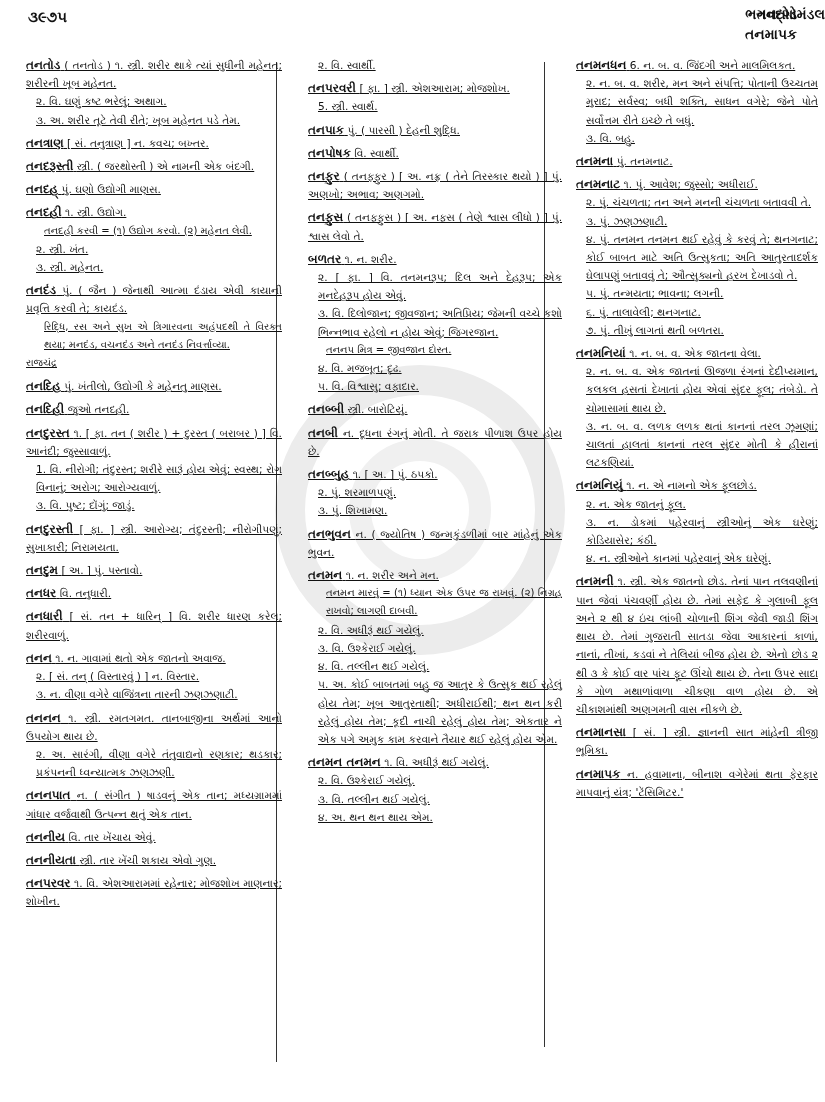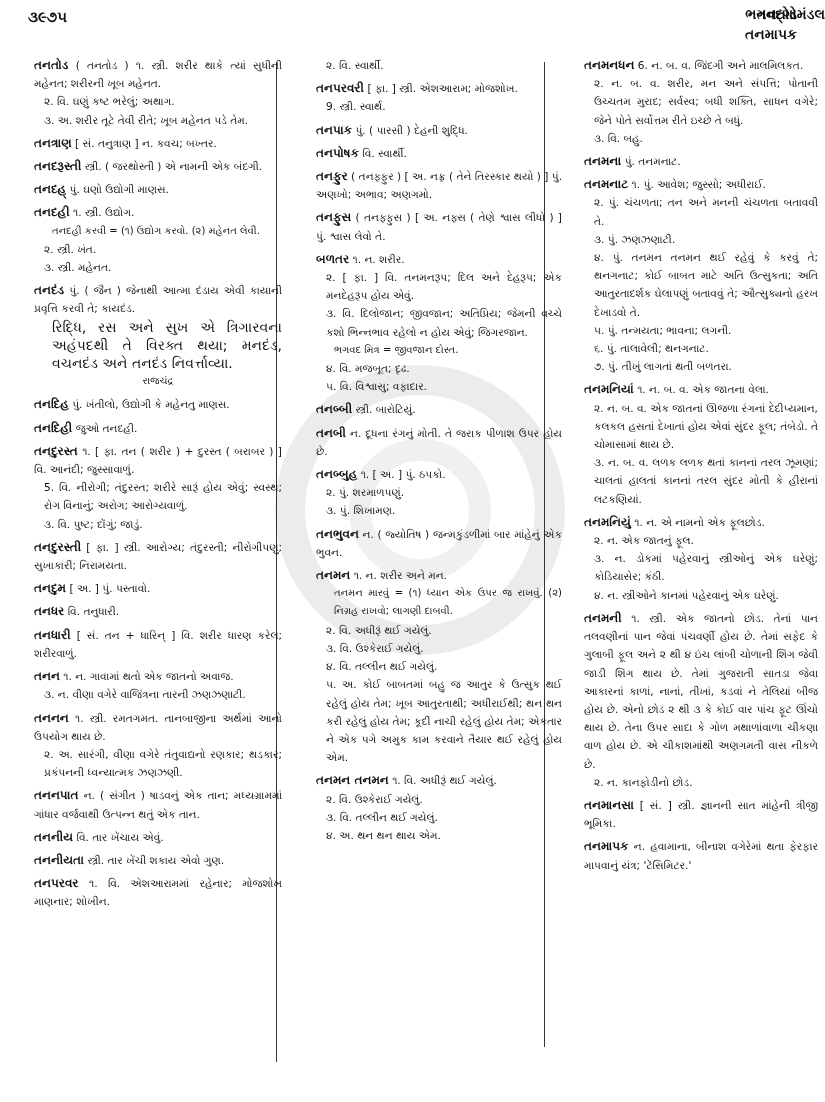--- a/index.html
+++ b/index.html
@@ -16,26 +16,26 @@
   .running-title { position: absolute; left: 0; width: 825px; top: 6px; text-align: right; font-size: 14px; font-weight: bold; }
   .guide { position: absolute; right: 28px; top: 4px; text-align: right; font-size: 14px; font-weight: bold; line-height: 20px; }
   .columns { position: absolute; top: 56px; left: 26px; width: 790px; height: 1000px; }
   .col { position: absolute; top: 0; font-size: 10.6px; line-height: 18.2px; }
   .col1 { left: 0; width: 256px; }
   .col2 { left: 282px; width: 254px; }
   .col3 { left: 550px; width: 242px; }
   .rule { position: absolute; width: 1px; background: #333; }
   .rule1 { left: 276px; top: 62px; height: 1000px; }
   .rule2 { left: 544px; top: 62px; height: 985px; }
-  .entry { margin: 0 0 5px 8px; text-align: justify; }
+  .entry { margin: 0 0 5px 0; text-align: justify; text-decoration: underline; }
   .hw { font-weight: bold; font-size: 12px; }
   .sense { padding-left: 10px; text-indent: 0; }
   .ex { padding-left: 18px; font-size: 10px; }
-  .quote { padding-left: 18px; font-size: 14px; }
-  .src { text-align: center; font-size: 10px; }
+  .quote { padding-left: 18px; font-size: 10px; }
+  .src { text-align: left; font-size: 10px; }
 </style>
 </head>
 <body>
 
 <svg class="watermark" viewBox="0 0 300 360">
   <circle cx="150" cy="180" r="130" fill="none" stroke="#ececec" stroke-width="30"></circle>
   <circle cx="150" cy="180" r="60" fill="none" stroke="#f0f0f0" stroke-width="22"></circle>
 </svg>
 
 <div class="header">
@@ -78,37 +78,38 @@
         <div class="src">રાજચંદ્ર</div>
       </div>
       <div class="entry">
         <div><span class="hw">તનદિહ</span> <span>પું. ખંતીલો, ઉદ્યોગી કે મહેનતુ માણસ.</span></div>
       </div>
       <div class="entry">
         <div><span class="hw">તનદિહી</span> <span>જુઓ તનદહી.</span></div>
       </div>
       <div class="entry">
         <div><span class="hw">તનદુરસ્ત</span> <span>૧. [ ફા. તન ( શરીર ) + દુરસ્ત ( બરાબર ) ] વિ. આનંદી; જુસ્સાવાળું.</span></div>
-        <div class="sense">5. વિ. નીરોગી; તંદુરસ્ત; શરીરે સારૂં હોય એવું; સ્વસ્થ; રોગ વિનાનું; અરોગ; આરોગ્યવાળું.</div>
+        <div class="sense">1. વિ. નીરોગી; તંદુરસ્ત; શરીરે સારૂં હોય એવું; સ્વસ્થ; રોગ વિનાનું; અરોગ; આરોગ્યવાળું.</div>
         <div class="sense">૩. વિ. પુષ્ટ; દોંગું; જાડું.</div>
       </div>
       <div class="entry">
         <div><span class="hw">તનદુરસ્તી</span> <span>[ ફા. ] સ્ત્રી. આરોગ્ય; તંદુરસ્તી; નીરોગીપણું; સુખાકારી; નિરામયતા.</span></div>
       </div>
       <div class="entry">
         <div><span class="hw">તનદુમ</span> <span>[ અ. ] પું. પસ્તાવો.</span></div>
       </div>
       <div class="entry">
         <div><span class="hw">તનધર</span> <span>વિ. તનુધારી.</span></div>
       </div>
       <div class="entry">
         <div><span class="hw">તનધારી</span> <span>[ સં. તન + ધારિન્ ] વિ. શરીર ધારણ કરેલ; શરીરવાળું.</span></div>
       </div>
       <div class="entry">
         <div><span class="hw">તનન</span> <span>૧. ન. ગાવામાં થતો એક જાતનો અવાજ.</span></div>
+        <div class="sense">૨. [ સં. તન્ ( વિસ્તારવું ) ] ન. વિસ્તાર.</div>
         <div class="sense">૩. ન. વીણા વગેરે વાજિંત્રના તારની ઝણઝણાટી.</div>
       </div>
       <div class="entry">
         <div><span class="hw">તનનન</span> <span>૧. સ્ત્રી. રમતગમત. તાનબાજીના અર્થમાં આનો ઉપયોગ થાય છે.</span></div>
         <div class="sense">૨. અ. સારંગી, વીણા વગેરે તંતુવાદ્યનો રણકાર; થડકાર; પ્રકંપનની ધ્વન્યાત્મક ઝણઝણી.</div>
       </div>
       <div class="entry">
         <div><span class="hw">તનનપાત</span> <span>ન. ( સંગીત ) ષાડવનું એક તાન; મધ્યગ્રામમાં ગાંધાર વર્જવાથી ઉત્પન્ન થતું એક તાન.</span></div>
       </div>
       <div class="entry">
@@ -120,39 +121,39 @@
       <div class="entry">
         <div><span class="hw">તનપરવર</span> <span>૧. વિ. એશઆરામમાં રહેનાર; મોજશોખ માણનાર; શોખીન.</span></div>
       </div>
     </div>
   <div class="col col2" id="col1">
       <div class="entry">
         <div class="sense">૨. વિ. સ્વાર્થી.</div>
       </div>
       <div class="entry">
         <div><span class="hw">તનપરવરી</span> <span>[ ફા. ] સ્ત્રી. એશઆરામ; મોજશોખ.</span></div>
-        <div class="sense">9. સ્ત્રી. સ્વાર્થ.</div>
+        <div class="sense">5. સ્ત્રી. સ્વાર્થ.</div>
       </div>
       <div class="entry">
         <div><span class="hw">તનપાક</span> <span>પું. ( પારસી ) દેહની શુદ્ધિ.</span></div>
       </div>
       <div class="entry">
         <div><span class="hw">તનપોષક</span> <span>વિ. સ્વાર્થી.</span></div>
       </div>
       <div class="entry">
         <div><span class="hw">તનફુર</span> <span>( તનફ્ફુર ) [ અ. નફ્ર ( તેને તિરસ્કાર થયો ) ] પું. અણખો; અભાવ; અણગમો.</span></div>
       </div>
       <div class="entry">
         <div><span class="hw">તનફુસ</span> <span>( તનફ્ફુસ ) [ અ. નફ્સ ( તેણે શ્વાસ લીધો ) ] પું. શ્વાસ લેવો તે.</span></div>
       </div>
       <div class="entry">
         <div><span class="hw">બળતર</span> <span>૧. ન. શરીર.</span></div>
         <div class="sense">૨. [ ફા. ] વિ. તનમનરૂપ; દિલ અને દેહરૂપ; એક મનદેહરૂપ હોય એવું.</div>
         <div class="sense">૩. વિ. દિલોજાન; જીવજાન; અતિપ્રિય; જેમની વચ્ચે કશો ભિન્નભાવ રહેલો ન હોય એવું; જિગરજાન.</div>
-        <div class="ex">ભગવદ મિત્ર = જીવજાન દોસ્ત.</div>
+        <div class="ex">તનનપ મિત્ર = જીવજાન દોસ્ત.</div>
         <div class="sense">૪. વિ. મજબૂત; દૃઢ.</div>
         <div class="sense">૫. વિ. વિશ્વાસુ; વફાદાર.</div>
       </div>
       <div class="entry">
         <div><span class="hw">તનબ્બી</span> <span>સ્ત્રી. બારોટિયું.</span></div>
       </div>
       <div class="entry">
         <div><span class="hw">તનબી</span> <span>ન. દૂધના રંગનું મોતી. તે જરાક પીળાશ ઉપર હોય છે.</span></div>
       </div>
       <div class="entry">
@@ -202,21 +203,20 @@
         <div class="sense">૩. ન. બ. વ. લળક લળક થતાં કાનનાં તરલ ઝૂમણાં; ચાલતાં હાલતાં કાનનાં તરલ સુંદર મોતી કે હીરાનાં લટકણિયાં.</div>
       </div>
       <div class="entry">
         <div><span class="hw">તનમનિયું</span> <span>૧. ન. એ નામનો એક ફૂલછોડ.</span></div>
         <div class="sense">૨. ન. એક જાતનું ફૂલ.</div>
         <div class="sense">૩. ન. ડોકમાં પહેરવાનું સ્ત્રીઓનું એક ઘરેણું; કોડિયાસેર; કંઠી.</div>
         <div class="sense">૪. ન. સ્ત્રીઓને કાનમાં પહેરવાનું એક ઘરેણું.</div>
       </div>
       <div class="entry">
         <div><span class="hw">તનમની</span> <span>૧. સ્ત્રી. એક જાતનો છોડ. તેનાં પાન તલવણીનાં પાન જેવાં પંચવર્ણી હોય છે. તેમાં સફેદ કે ગુલાબી ફૂલ અને ૨ થી ૪ ઇંચ લાંબી ચોળાની શિંગ જેવી જાડી શિંગ થાય છે. તેમાં ગુજરાતી સાતડા જેવા આકારનાં કાળાં, નાનાં, તીખાં, કડવાં ને તેલિયાં બીજ હોય છે. એનો છોડ ૨ થી ૩ કે કોઈ વાર પાંચ ફૂટ ઊંચો થાય છે. તેના ઉપર સાદા કે ગોળ મથાળાંવાળા ચીકણા વાળ હોય છે. એ ચીકાશમાંથી અણગમતી વાસ નીકળે છે.</span></div>
-        <div class="sense">૨. ન. કાનફોડીનો છોડ.</div>
       </div>
       <div class="entry">
         <div><span class="hw">તનમાનસા</span> <span>[ સં. ] સ્ત્રી. જ્ઞાનની સાત માંહેની ત્રીજી ભૂમિકા.</span></div>
       </div>
       <div class="entry">
         <div><span class="hw">તનમાપક</span> <span>ન. હવામાના, બીનાશ વગેરેમાં થતા ફેરફાર માપવાનું યંત્ર; 'ટેંસિમિટર.'</span></div>
       </div>
     </div>
 </div>
 

